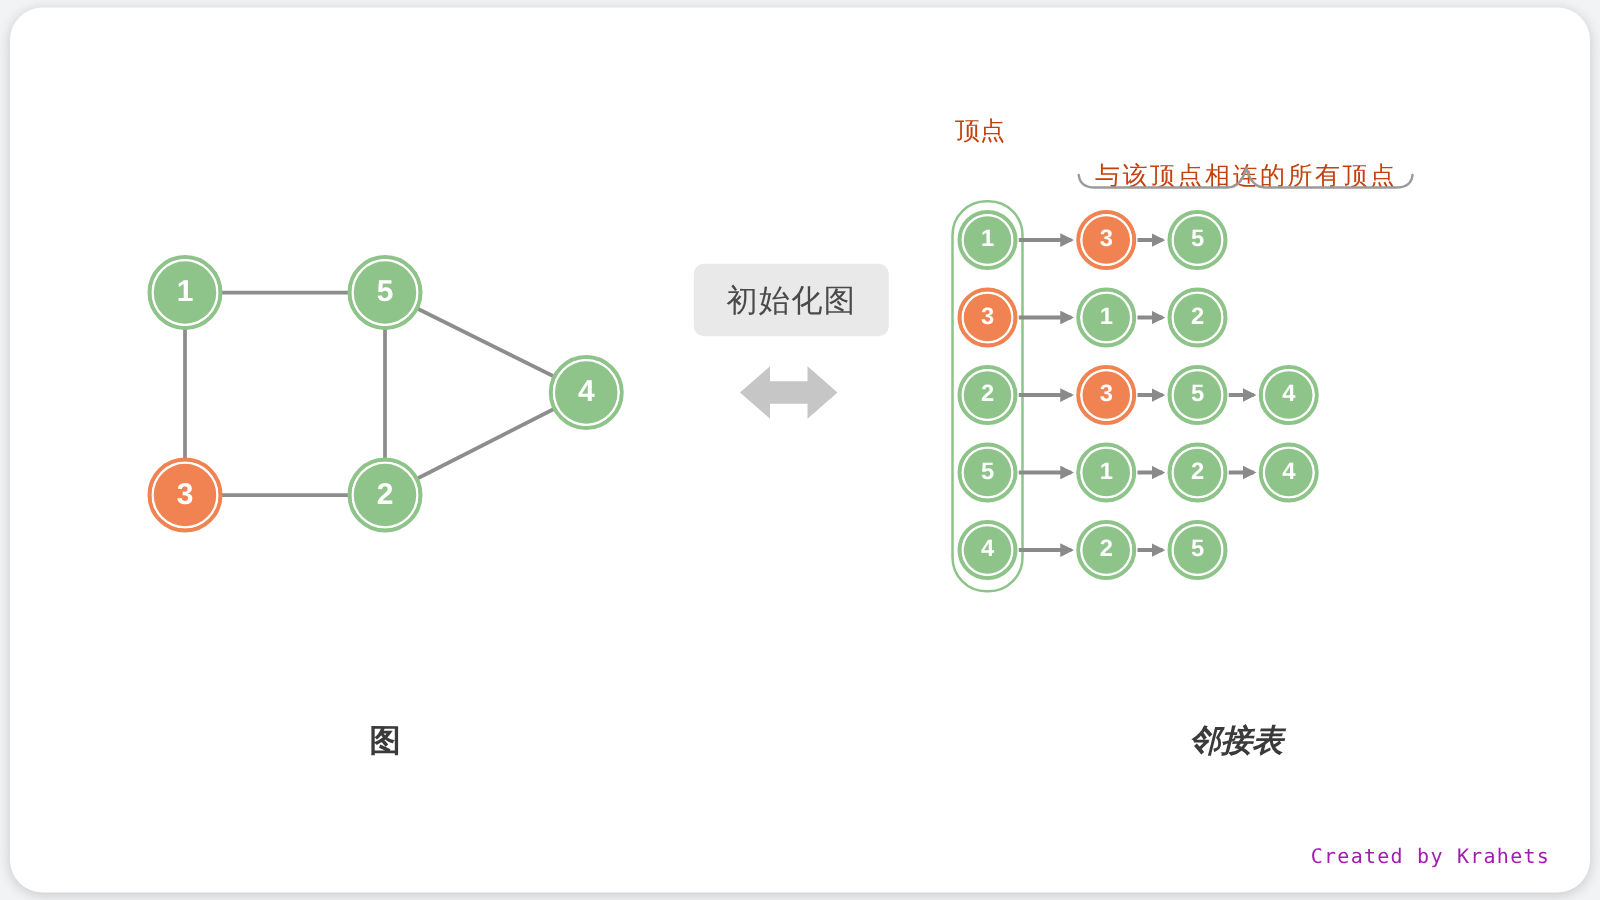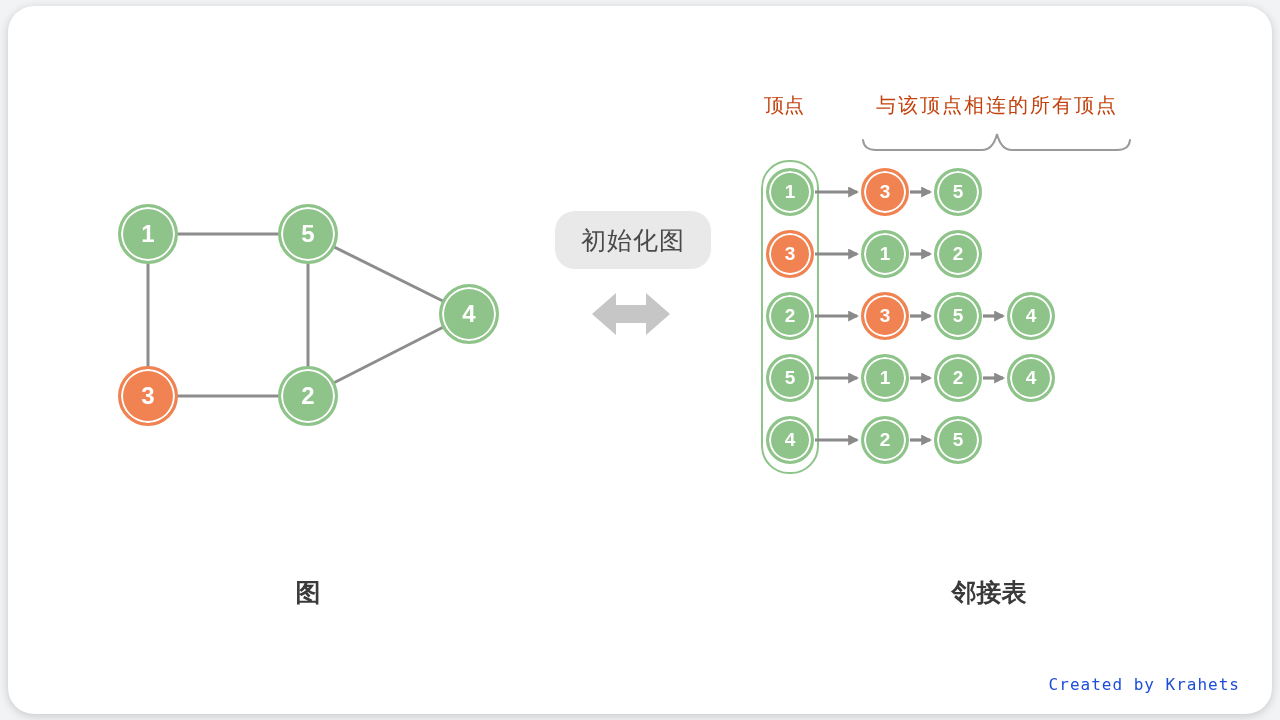--- a/index.html
+++ b/index.html
@@ -32,36 +32,36 @@
   .anode{width:42px;height:42px;border-width:3px;border-style:solid;font-size:19px;}
 
   .vertex-box{
     position:absolute;left:761px;top:160px;width:54px;height:310px;
     border:2px solid #8ec489;border-radius:28px;background:transparent;
   }
   .hdr{
     position:absolute;transform:translate(-50%,-50%);
     color:#c2410c;font-size:20px;white-space:nowrap;
   }
-  #hdr-neighbors{letter-spacing:2px;}
+  #hdr-neighbors{letter-spacing:2px;margin-top:36px;}
   .caption{
     position:absolute;transform:translate(-50%,-50%);
     color:#3a3a3a;font-size:25px;font-weight:bold;white-space:nowrap;
   }
   .transform-label{
     position:absolute;left:555px;top:211px;width:156px;height:58px;
-    background:#e9e9e9;border-radius:20px;
+    background:#e9e9e9;border-radius:8px;
     display:flex;align-items:center;justify-content:center;
     color:#4a4a4a;font-size:25px;letter-spacing:1px;white-space:nowrap;
   }
   .double-arrow{position:absolute;left:592px;top:290px;}
   .credit{
     position:absolute;right:40px;top:675px;
     font-family:"DejaVu Sans Mono","Liberation Mono",monospace;
-    font-size:16px;color:#1d4ed8;letter-spacing:1px;white-space:nowrap;text-align:center;
+    font-size:16px;color:#a21caf;letter-spacing:1px;white-space:nowrap;text-align:center;
   }
 </style>
 </head>
 <body>
 
 <div id="scene">
   <div class="card"></div>
 
   <svg class="overlay" id="graph-svg">
       <line x1="148" y1="234" x2="308" y2="234" class="edge"></line>
@@ -133,16 +133,16 @@
       <div class="node anode" style="left: 790px; top: 378px; background: rgb(142, 196, 137); border-color: rgb(142, 196, 137);">5</div>
       <div class="node anode" style="left: 885px; top: 378px; background: rgb(142, 196, 137); border-color: rgb(142, 196, 137);">1</div>
       <div class="node anode" style="left: 958px; top: 378px; background: rgb(142, 196, 137); border-color: rgb(142, 196, 137);">2</div>
       <div class="node anode" style="left: 1031px; top: 378px; background: rgb(142, 196, 137); border-color: rgb(142, 196, 137);">4</div>
       <div class="node anode" style="left: 790px; top: 440px; background: rgb(142, 196, 137); border-color: rgb(142, 196, 137);">4</div>
       <div class="node anode" style="left: 885px; top: 440px; background: rgb(142, 196, 137); border-color: rgb(142, 196, 137);">2</div>
       <div class="node anode" style="left: 958px; top: 440px; background: rgb(142, 196, 137); border-color: rgb(142, 196, 137);">5</div>
     </div>
 
   <div class="caption" style="left:308px;top:592px;">图</div>
-  <div class="caption" style="left:989px;top:592px;">邻接表</div>
+  <div class="caption" style="left:989px;top:592px;font-style:italic;">邻接表</div>
 
   <div class="credit">Created by Krahets</div>
 </div>
 
 </body></html>

